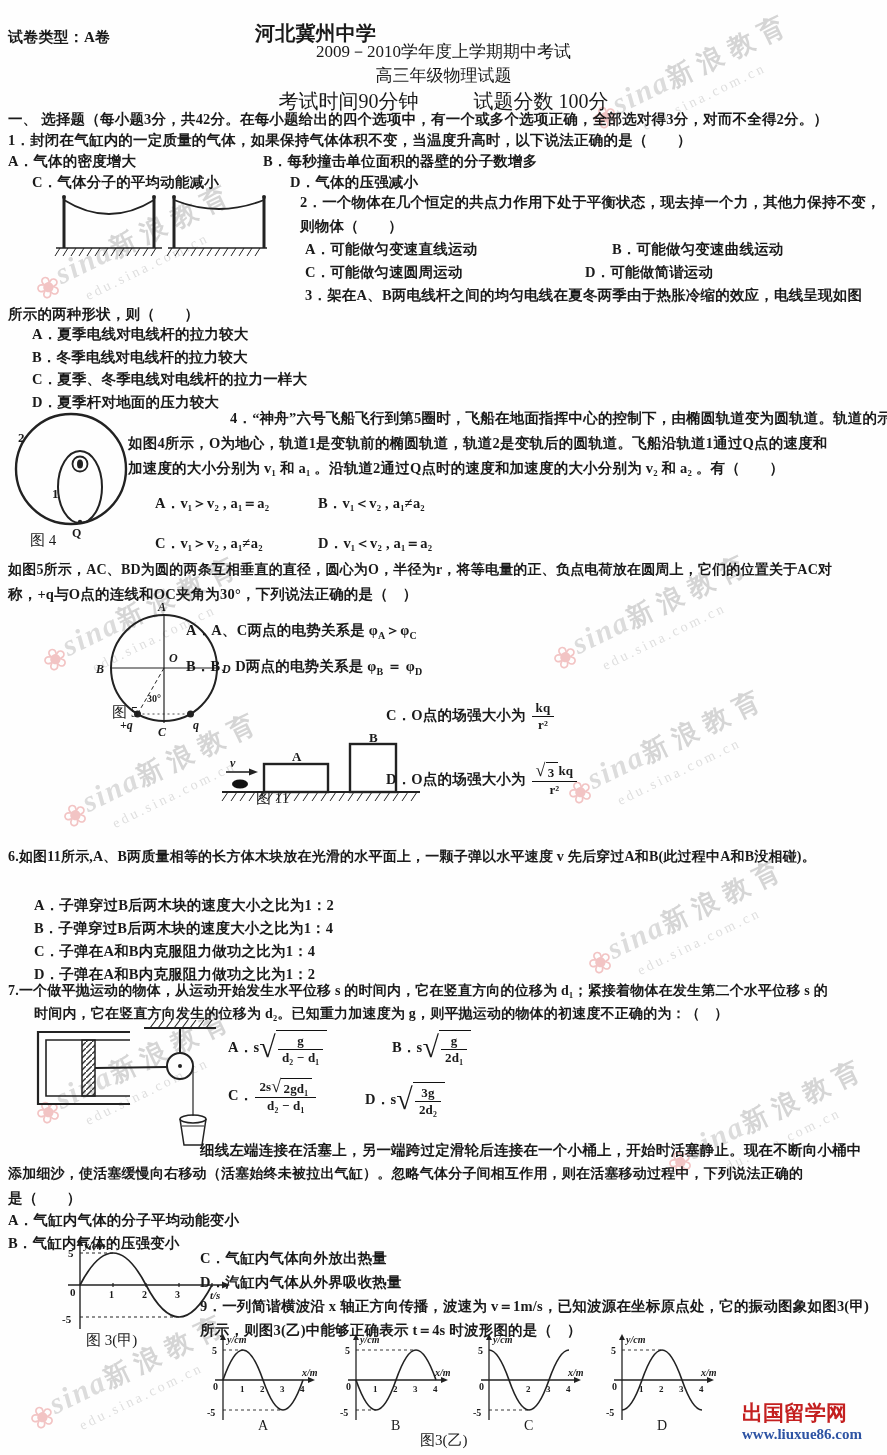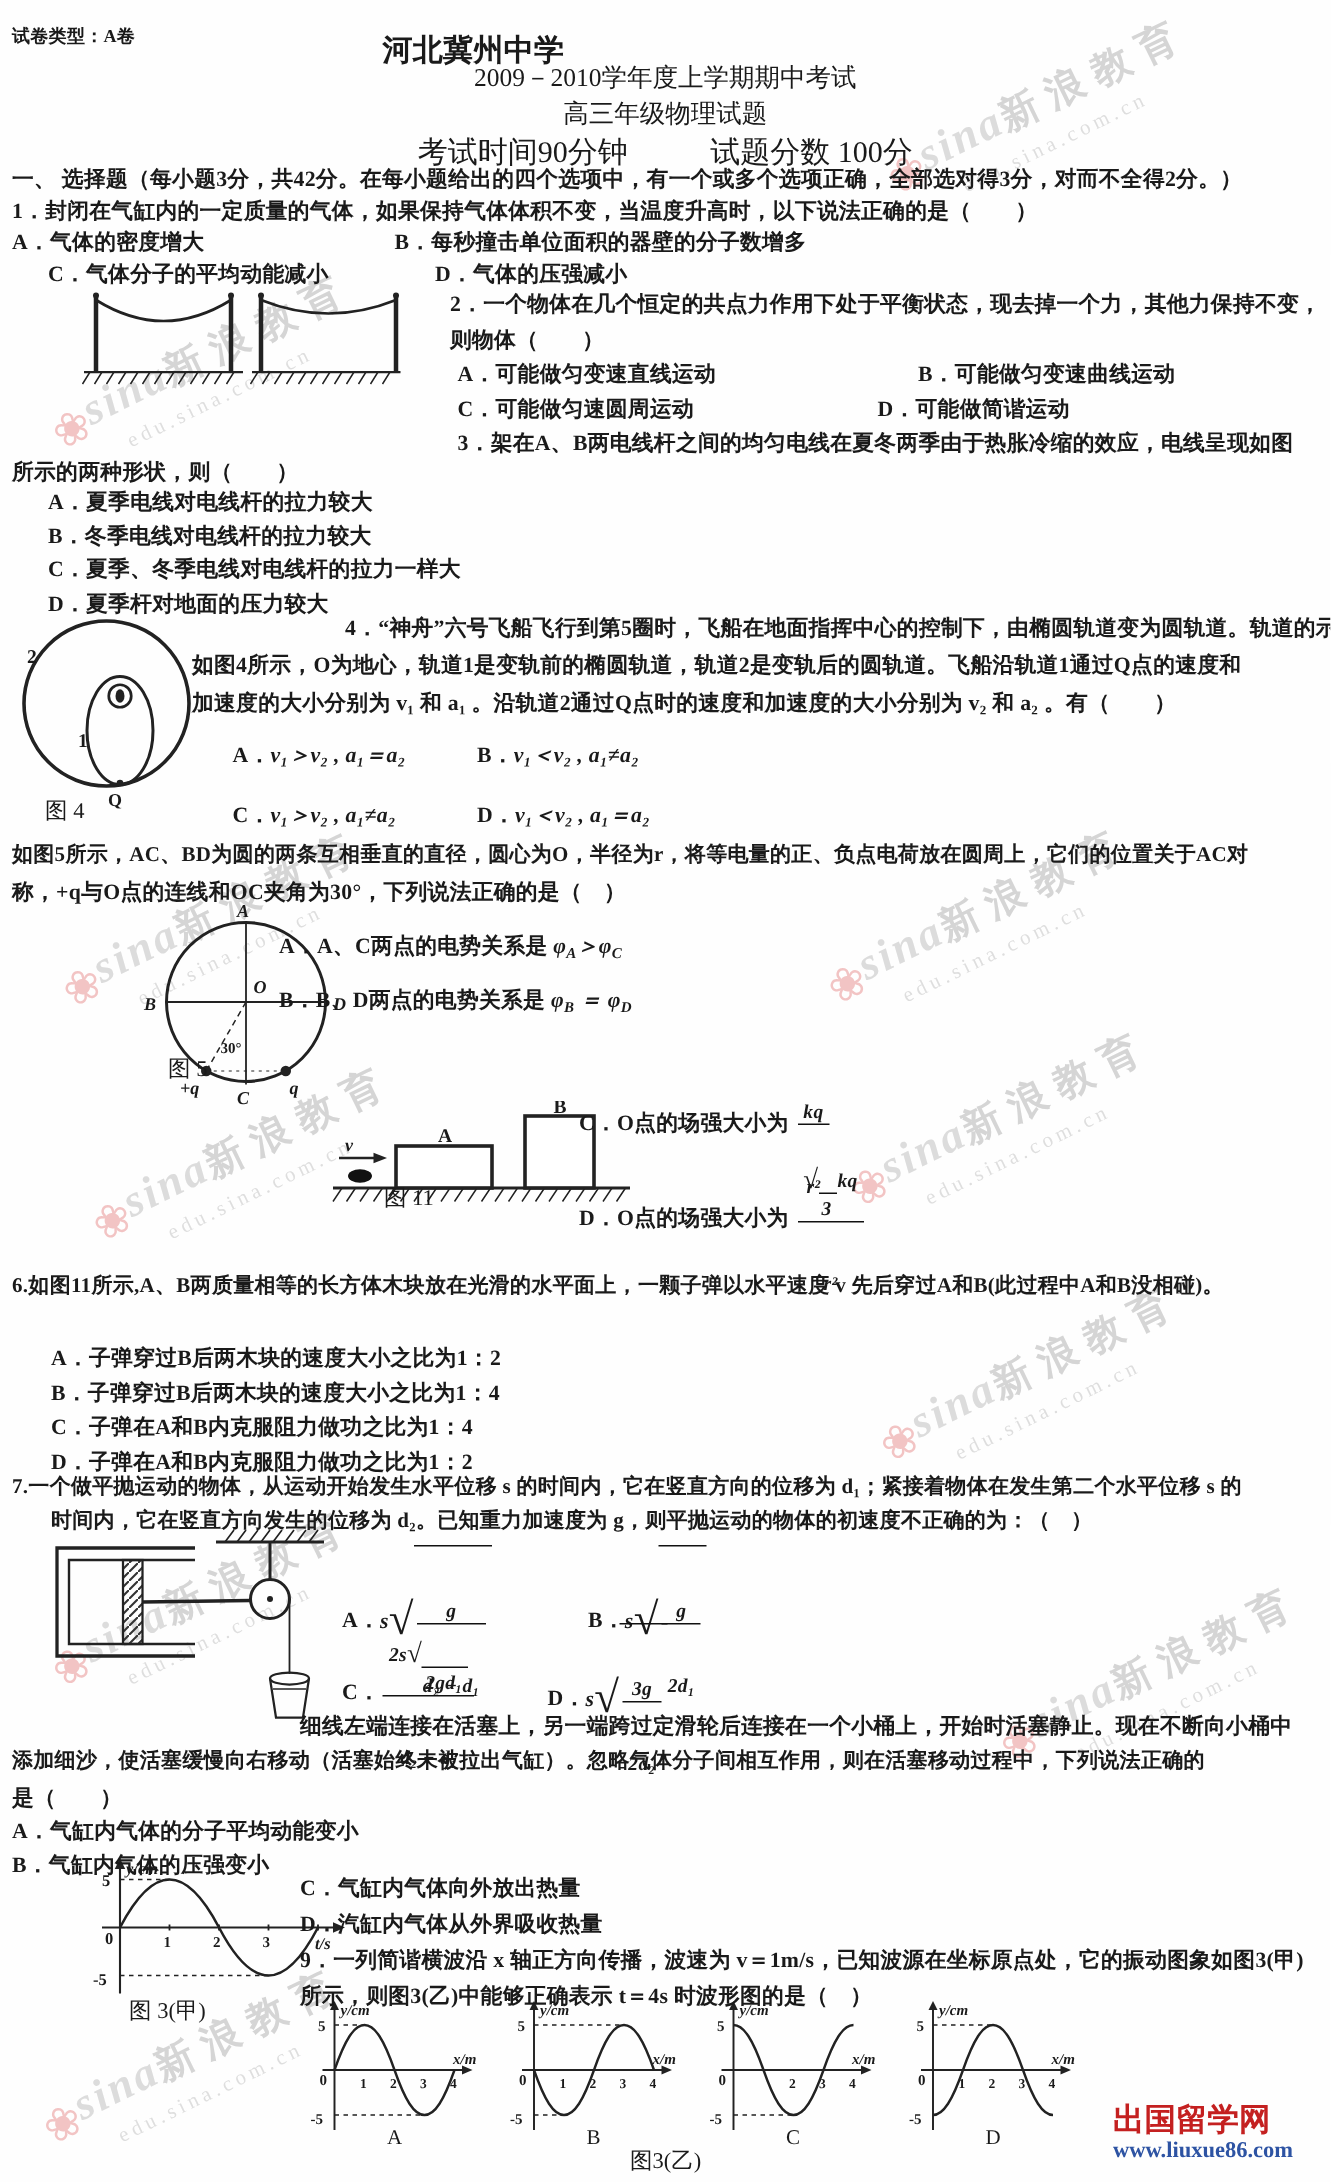--- a/index.html
+++ b/index.html
@@ -1,20 +1,20 @@
 <!DOCTYPE html>
 <html><head>
 <meta charset="utf-8">
 <style>
   html,body{margin:0;padding:0;background:#ffffff;}
   #page{position:relative;width:887px;height:1455px;background:#fefefe;overflow:hidden;
         font-family:"Liberation Serif","DejaVu Serif",serif;color:#1a1a1a;}
   .ln{position:absolute;white-space:nowrap;font-weight:bold;font-size:14.5px;letter-spacing:0.2px;z-index:2;}
   .ctr{position:absolute;left:0;width:887px;text-align:center;font-weight:normal;z-index:2;}
-  .it{font-style:italic;margin-top:33px;}
+  .it{}
   .cap{position:absolute;font-weight:normal;font-size:15px;z-index:2;}
   svg{position:absolute;z-index:1;}
   svg text{font-family:"Liberation Serif","DejaVu Serif",serif;fill:#1a1a1a;font-weight:bold;}
   
   .frac{display:inline-flex;flex-direction:column;text-align:center;vertical-align:middle;
         font-size:13px;line-height:1.25;margin:0 2px;}
   .frac .num{border-bottom:1.5px solid #111;padding:0 4px;}
   .frac .den{padding:0 4px;}
   .sqrt{display:inline-flex;align-items:center;vertical-align:middle;}
   .sqrt .rad{font-size:30px;line-height:0.9;font-weight:normal;transform:translateY(-2px);}
@@ -39,21 +39,21 @@
   <div class="wm" style="left:28px;top:220px"><span class="flower">❀</span><span class="brand">sina</span><span class="name">新浪教育</span><div class="dom">edu.sina.com.cn</div></div>
   <div class="wm" style="left:545px;top:590px"><span class="flower">❀</span><span class="brand">sina</span><span class="name">新浪教育</span><div class="dom">edu.sina.com.cn</div></div>
   <div class="wm" style="left:35px;top:592px"><span class="flower">❀</span><span class="brand">sina</span><span class="name">新浪教育</span><div class="dom">edu.sina.com.cn</div></div>
   <div class="wm" style="left:560px;top:725px"><span class="flower">❀</span><span class="brand">sina</span><span class="name">新浪教育</span><div class="dom">edu.sina.com.cn</div></div>
   <div class="wm" style="left:55px;top:748px"><span class="flower">❀</span><span class="brand">sina</span><span class="name">新浪教育</span><div class="dom">edu.sina.com.cn</div></div>
   <div class="wm" style="left:580px;top:895px"><span class="flower">❀</span><span class="brand">sina</span><span class="name">新浪教育</span><div class="dom">edu.sina.com.cn</div></div>
   <div class="wm" style="left:28px;top:1045px"><span class="flower">❀</span><span class="brand">sina</span><span class="name">新浪教育</span><div class="dom">edu.sina.com.cn</div></div>
   <div class="wm" style="left:660px;top:1095px"><span class="flower">❀</span><span class="brand">sina</span><span class="name">新浪教育</span><div class="dom">edu.sina.com.cn</div></div>
   <div class="wm" style="left:22px;top:1350px"><span class="flower">❀</span><span class="brand">sina</span><span class="name">新浪教育</span><div class="dom">edu.sina.com.cn</div></div>
 
-  <div class="ln" style="left:8px;top:16px;font-size:12px">试卷类型：A卷</div>
+  <div class="ln" style="left:8px;top:28px;font-size:15px">试卷类型：A卷</div>
   <div class="ln" style="left:255px;top:20px;font-size:20px">河北冀州中学</div>
   <div class="ctr" style="top:40px;font-size:17px">2009－2010学年度上学期期中考试</div>
   <div class="ctr" style="top:64px;font-size:17px">高三年级物理试题</div>
   <div class="ctr" style="top:88px;font-size:20px">
     <span>考试时间90分钟</span>
     <span style="display:inline-block;width:45px"></span>
     <span>试题分数 100分</span>
   </div>
   <div class="ln" style="left:8px;top:110px">一、 选择题（每小题3分，共42分。在每小题给出的四个选项中，有一个或多个选项正确，全部选对得3分，对而不全得2分。）</div>
 

